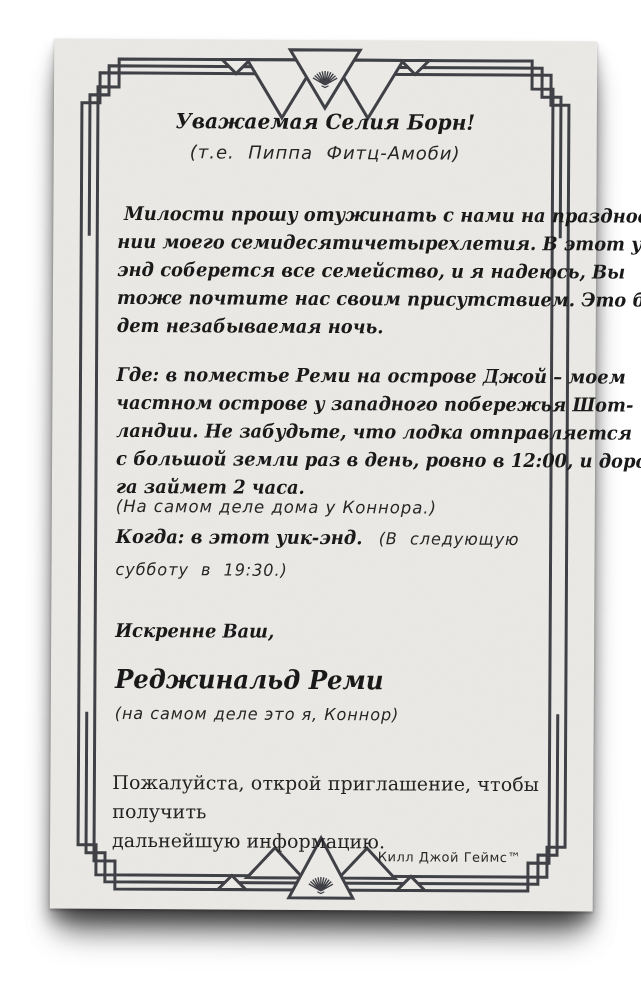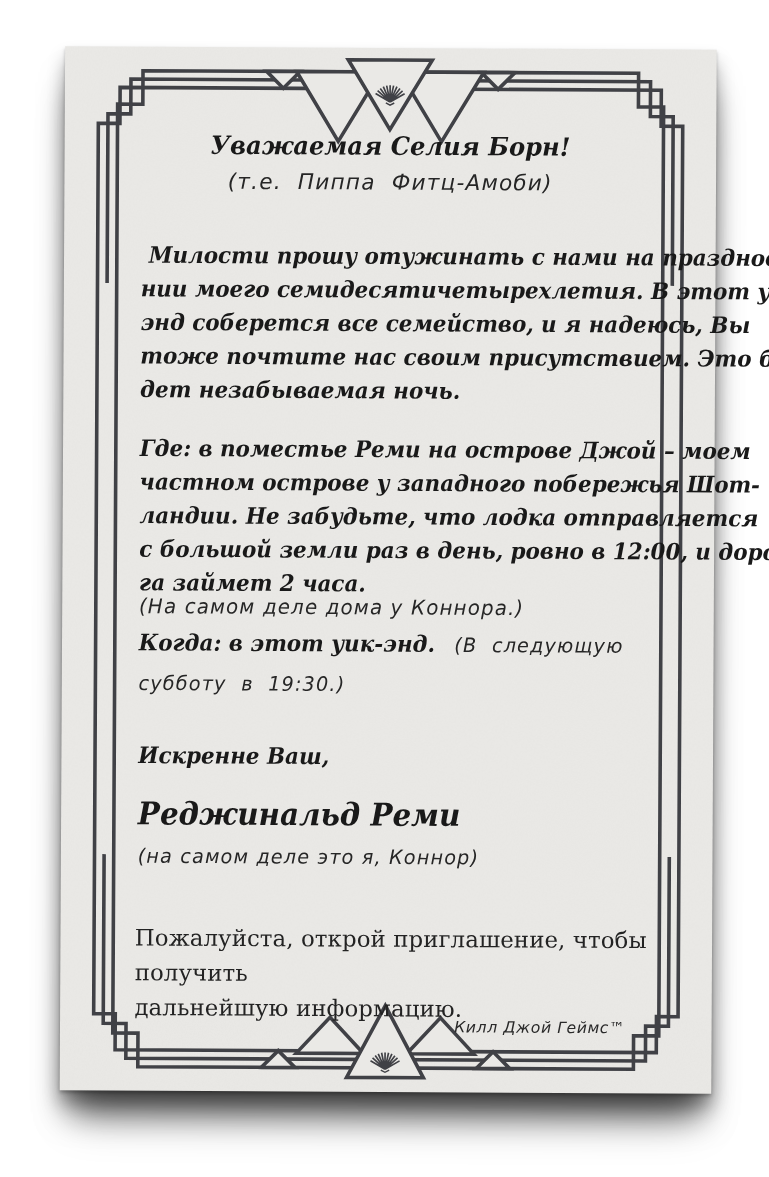--- a/index.html
+++ b/index.html
@@ -58,21 +58,21 @@
   .closing{top:577px;left:64px;}
   .sig-name{top:624px;left:64px;font-size:26px;line-height:32px;}
   .sig-note{top:661px;left:64px;}
   .instruction{
     top:729px;left:62px;width:440px;
     font-family:"DejaVu Serif", serif;font-size:19px;line-height:29px;
     color:#232323;white-space:pre-line;letter-spacing:0.1px;
   }
   .trademark{
     top:809px;right:72px;left:auto;
-    font-family:"DejaVu Sans",sans-serif;font-style:italic;
+    font-family:"DejaVu Sans",sans-serif;
     font-size:13px;letter-spacing:0.5px;color:#2a2a2a;white-space:pre;
   }
 </style>
 </head>
 <body>
 
 <div class="paper">
 
   <svg class="texture" viewBox="0 0 543 870" xmlns="http://www.w3.org/2000/svg">
     <filter id="grain">

